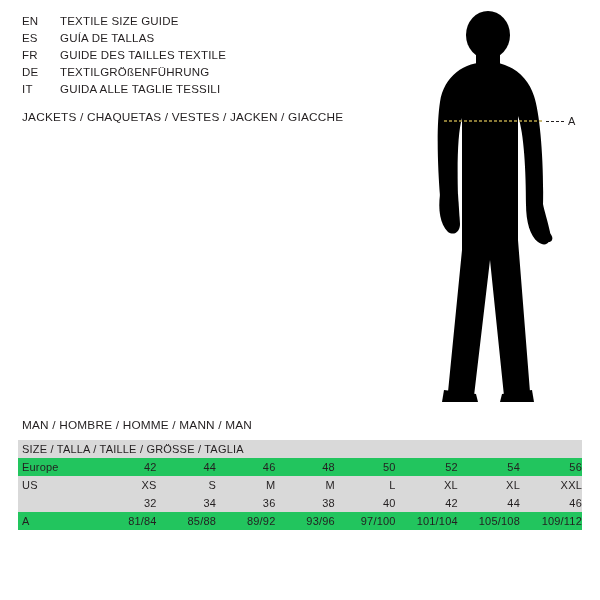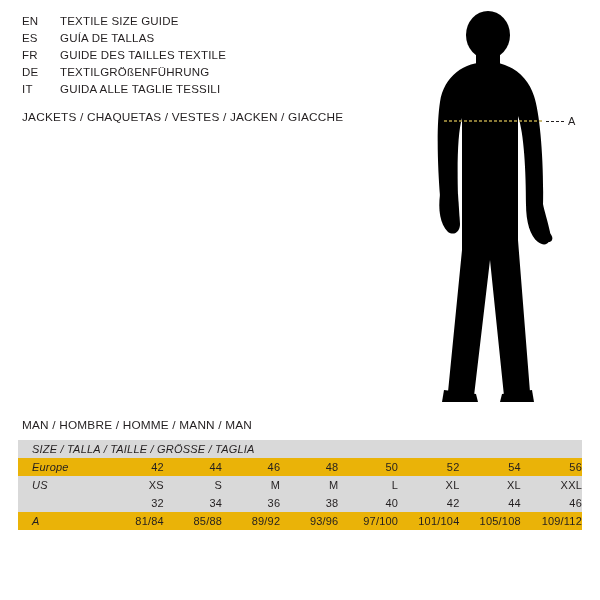--- a/index.html
+++ b/index.html
@@ -103,26 +103,25 @@
   .size-table td {
     padding: 0;
     height: 18px;
     vertical-align: middle;
     letter-spacing: 0.2px;
   }
   .size-table tr.shade td {
     background: #d9d9d9;
   }
   .size-table tr.plain td {
-    background: #eab308;
+    background: #22c55e;
   }
   .size-table td.lbl {
     width: 86px;
-    padding-left: 14px;
-    font-style: italic;
+    padding-left: 4px;
   }
   .size-table td.val {
     width: 68px;
     text-align: right;
   }
   .header-row td {
     background: #d9d9d9;
   }
 
   .footnote {

